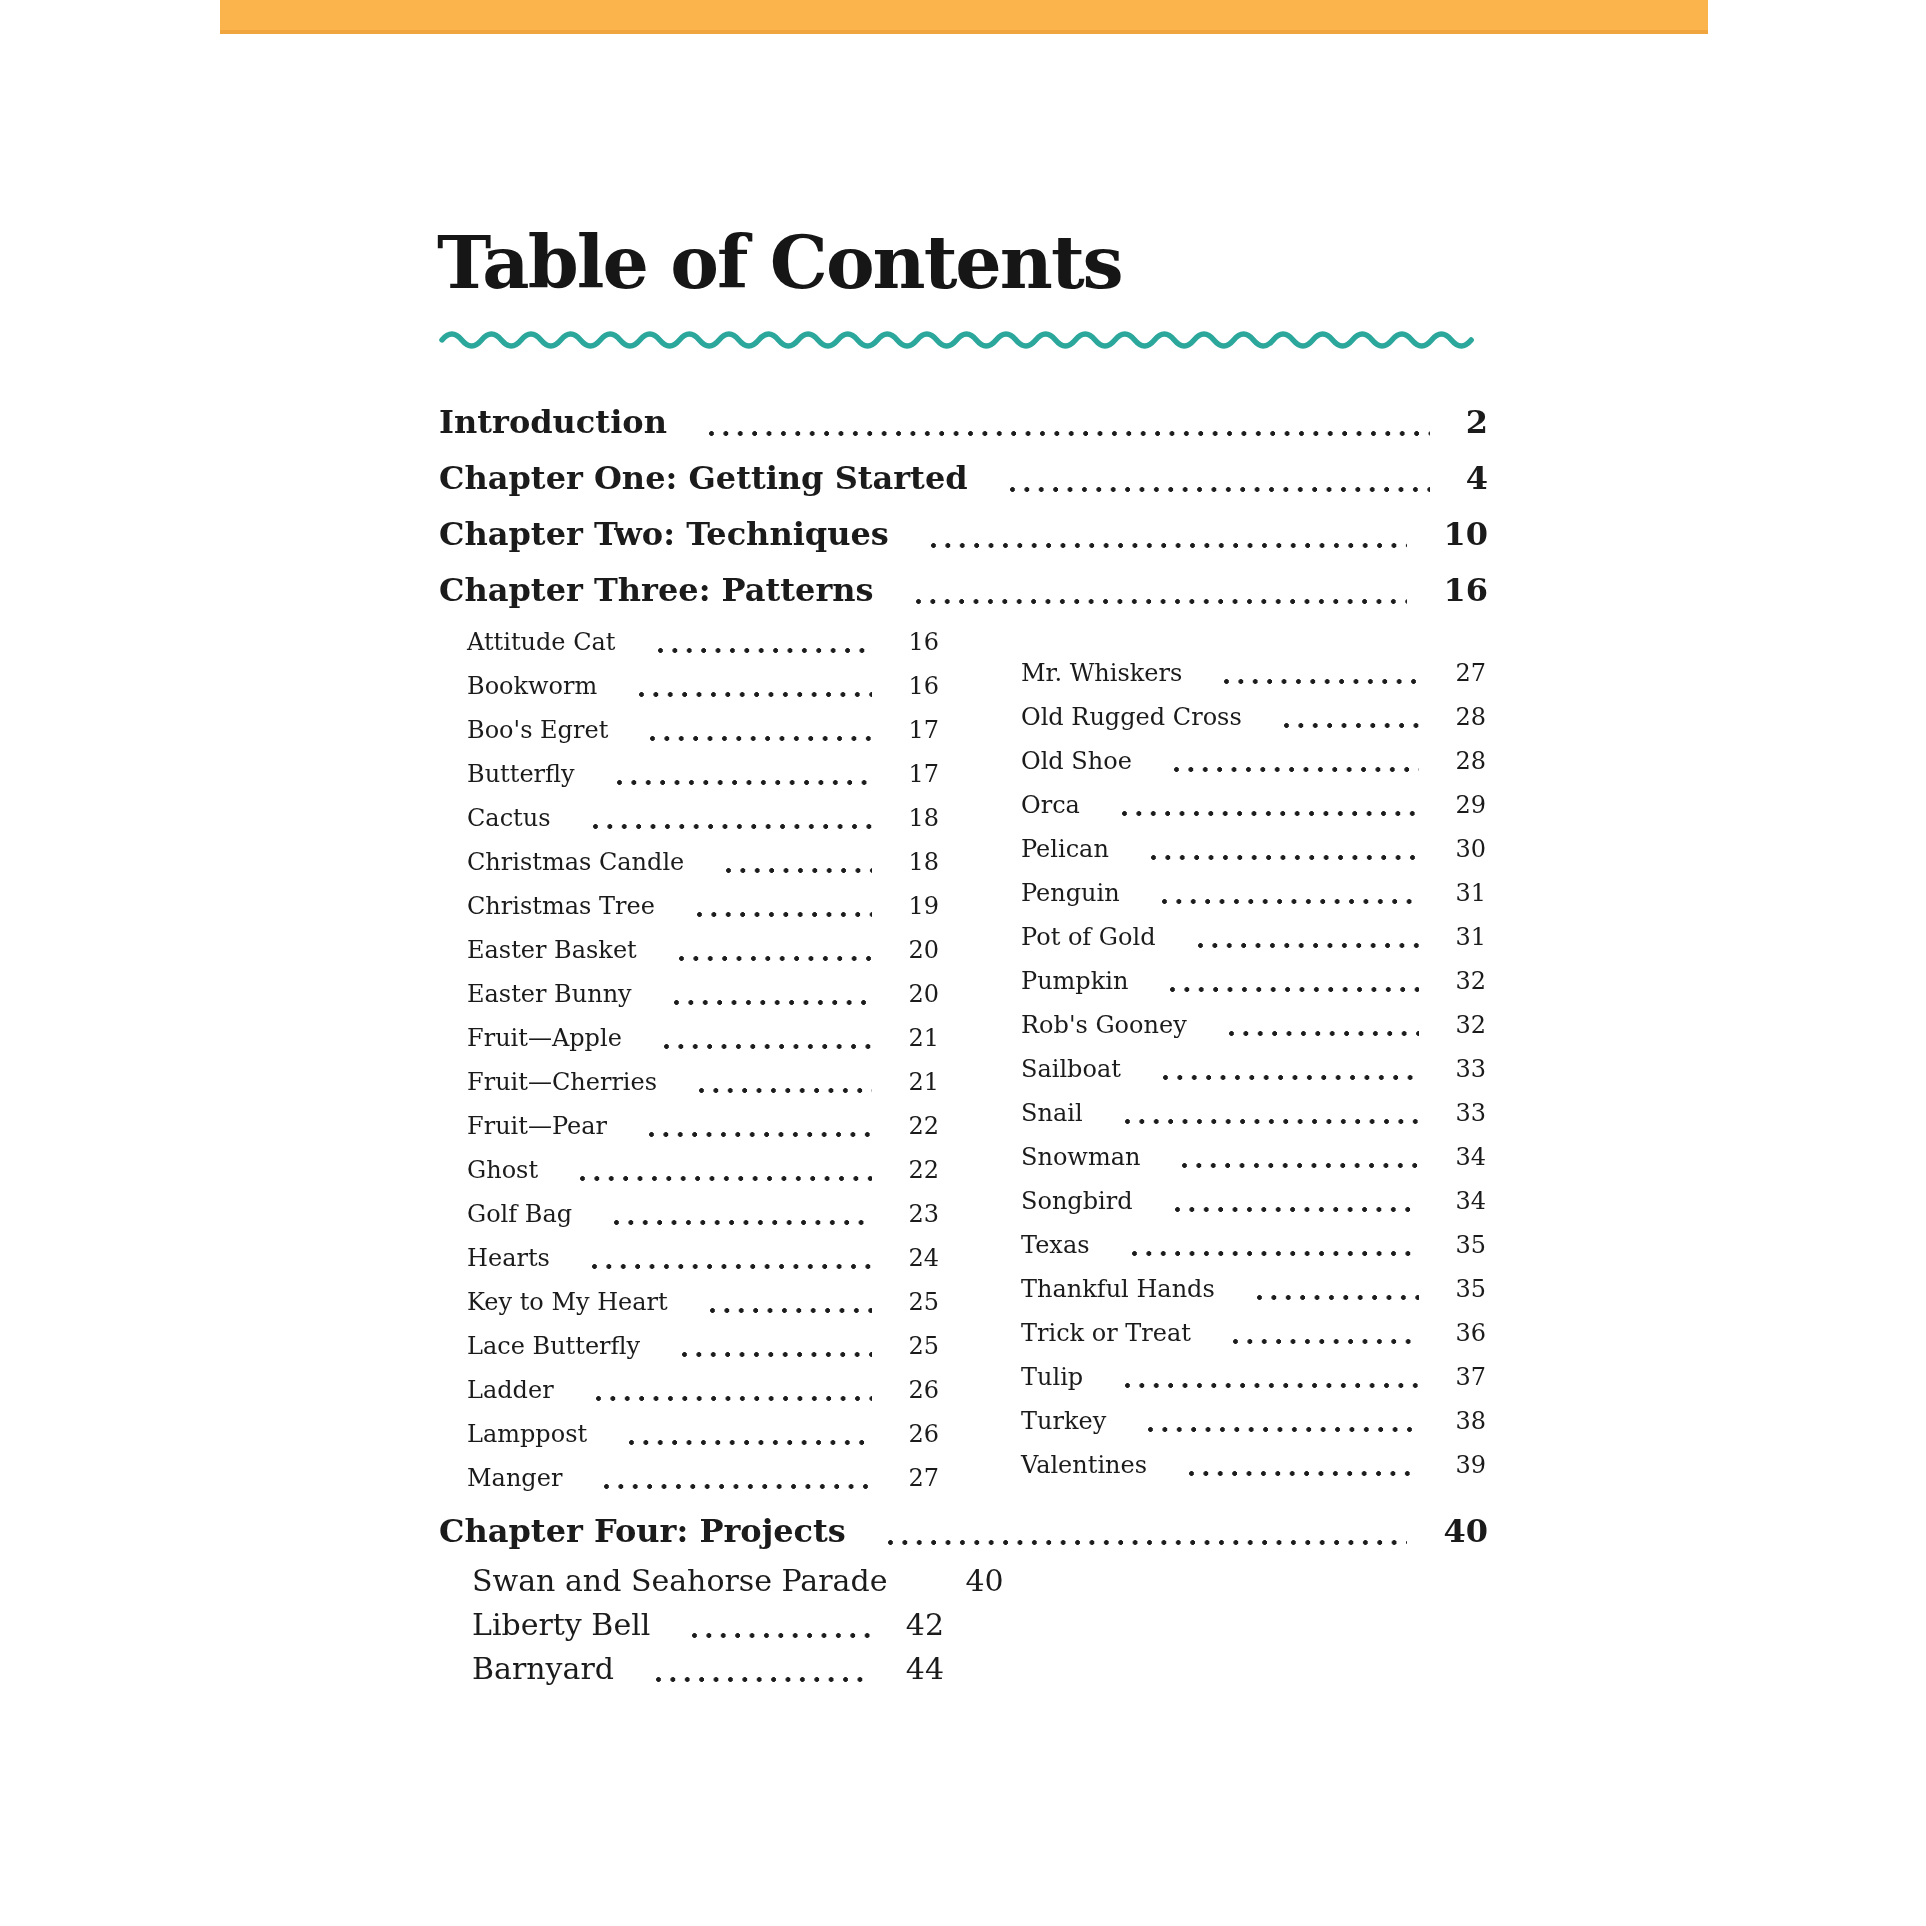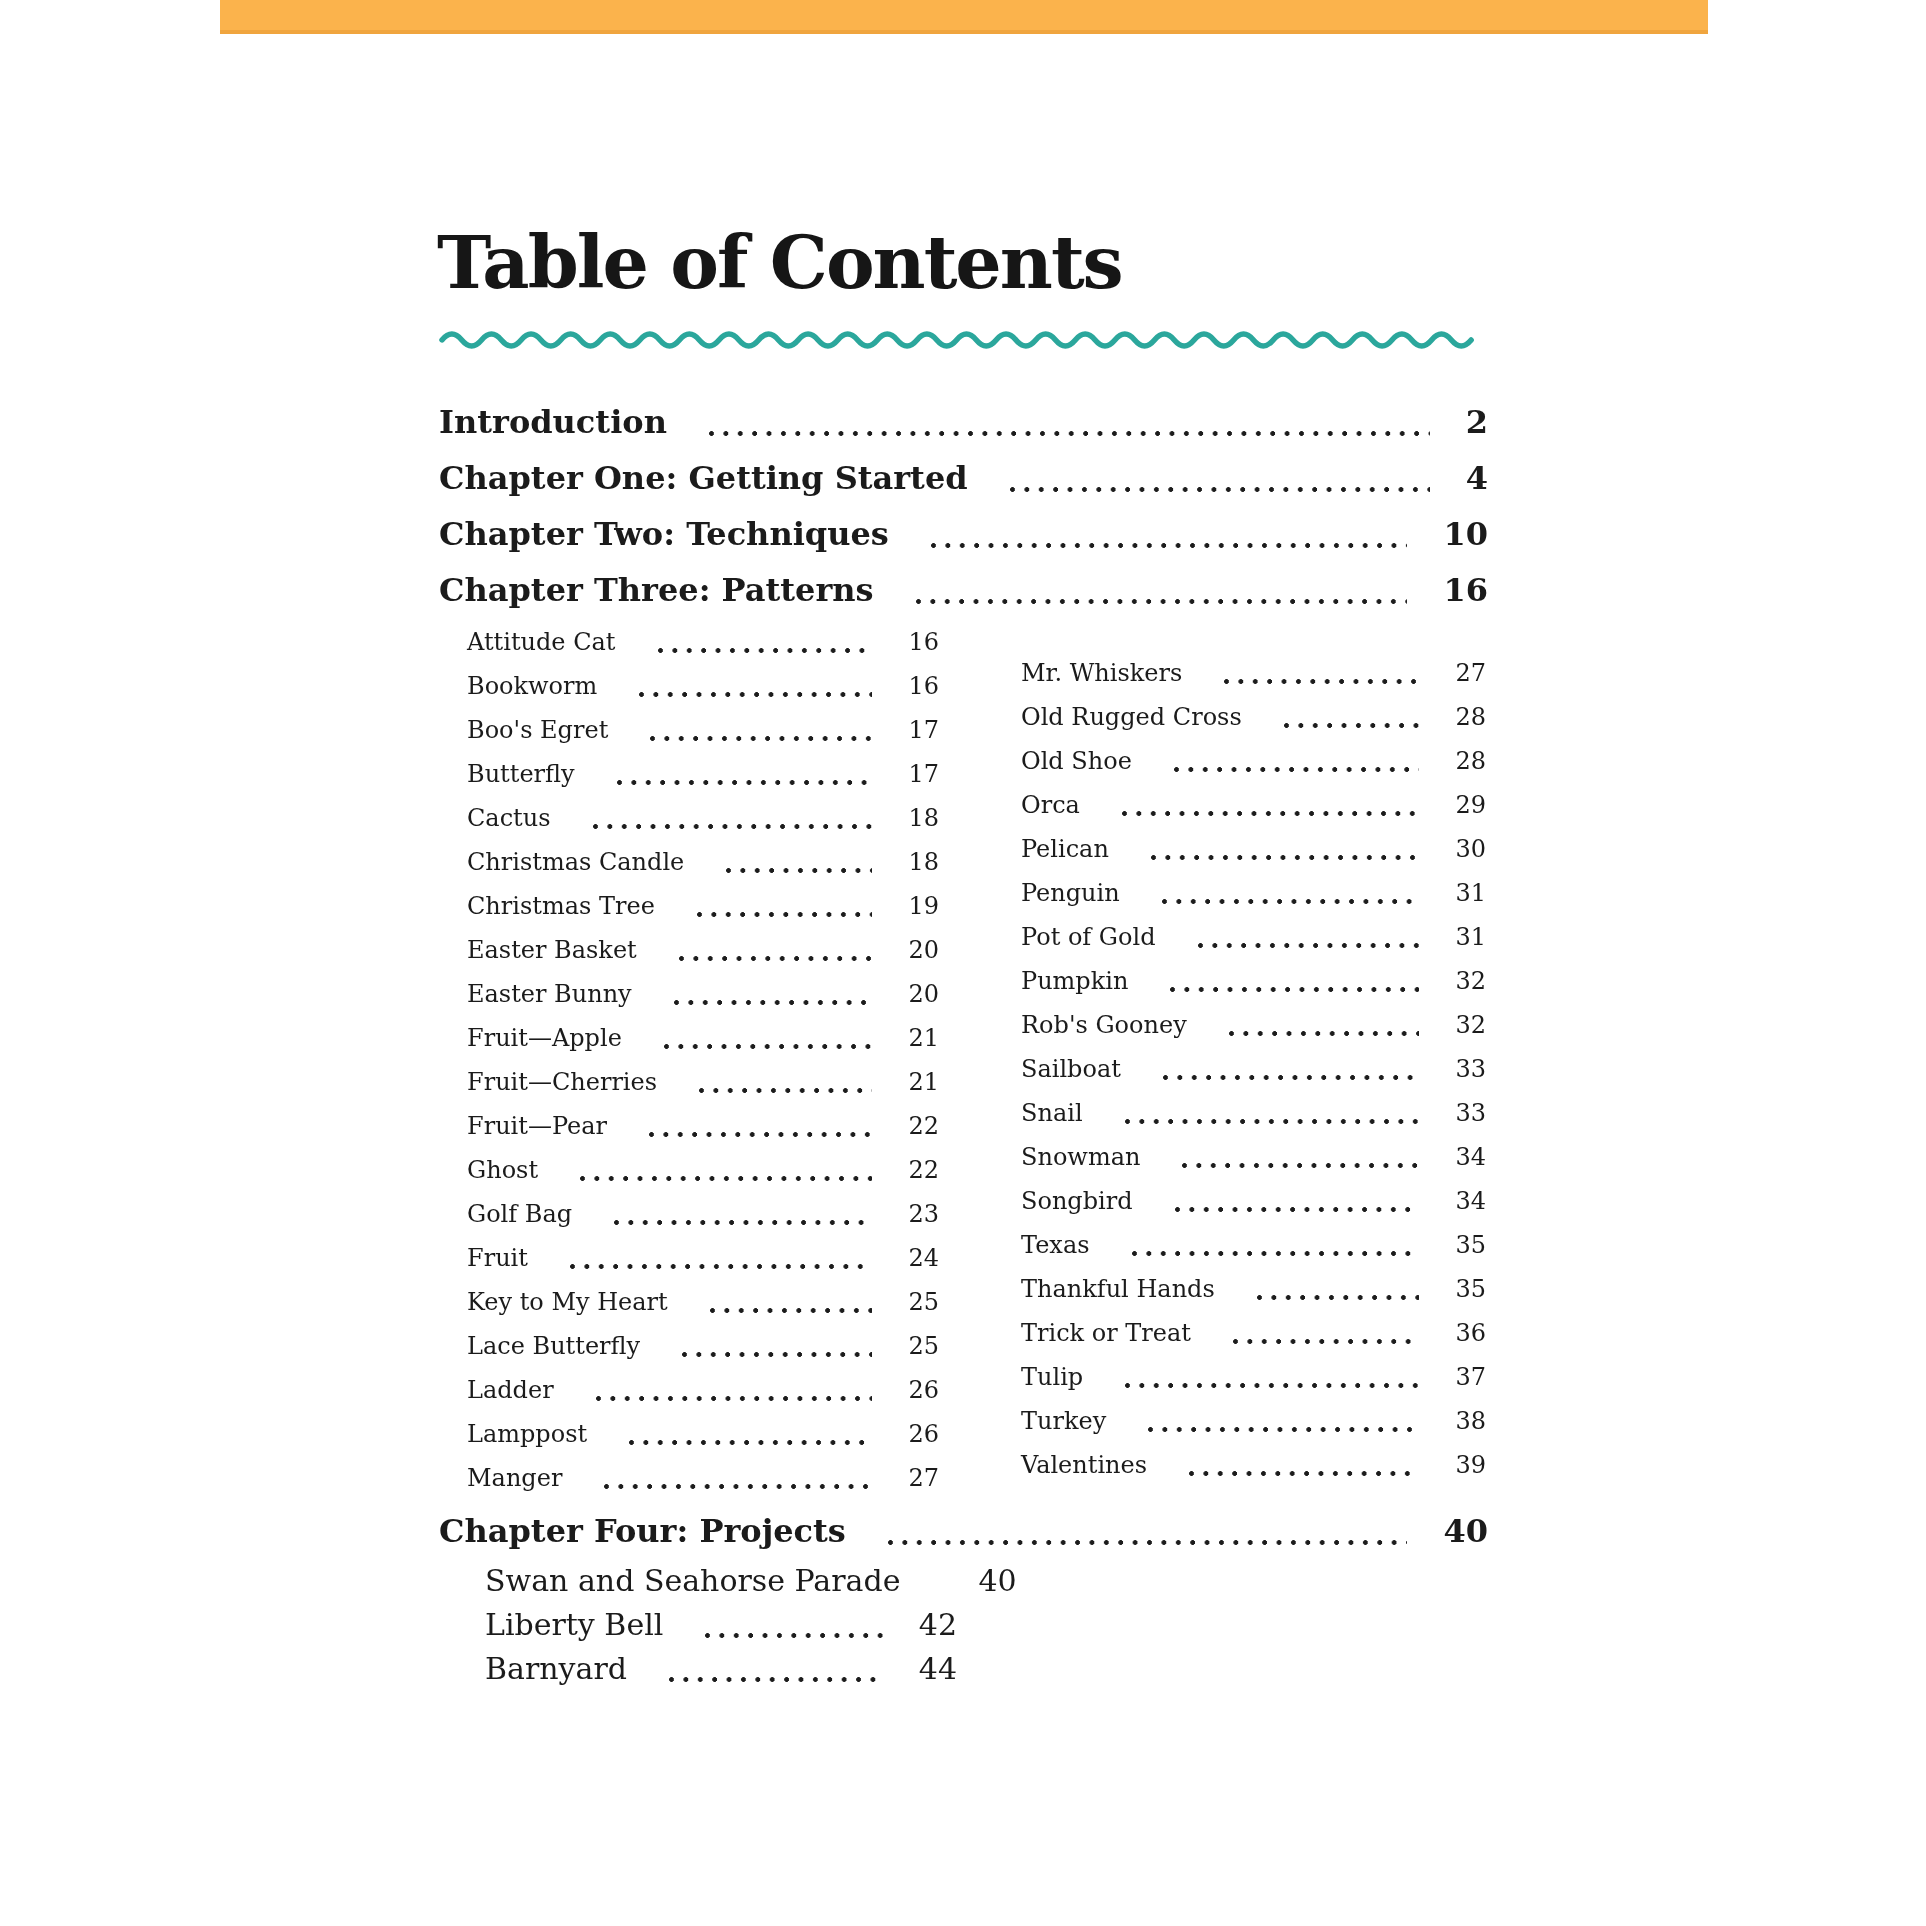--- a/index.html
+++ b/index.html
@@ -43,21 +43,21 @@
     position: absolute;
     left: 439px;
     top: 327px;
     width: 1047px;
     height: 24px;
   }
   .block { position: absolute; left: 439px; width: 1049px; }
   .chapters     { top: 394px; }
   .patterns     { top: 620px; display: flex; align-items: flex-start; }
   .chapter-four { top: 1503px; }
-  .projects     { top: 1559px; left: 485px; width: 472px; }
+  .projects     { top: 1559px; left: 472px; width: 472px; }
 
   .col-a { width: 472px; margin-left: 28px; }
   .col-b { width: 465px; margin-left: 82px; margin-top: 31px; }
 
   .toc-row {
     display: flex;
     align-items: baseline;
     white-space: nowrap;
     gap: 33px;
   }
@@ -210,21 +210,21 @@
     <span class="toc-page">22</span>
   </div>
 
   <div class="toc-row">
     <span class="toc-label">Golf Bag</span>
     <span class="leader"></span>
     <span class="toc-page">23</span>
   </div>
 
   <div class="toc-row">
-    <span class="toc-label">Fruit</span>
+    <span class="toc-label">Hearts</span>
     <span class="leader"></span>
     <span class="toc-page">24</span>
   </div>
 
   <div class="toc-row">
     <span class="toc-label">Key to My Heart</span>
     <span class="leader"></span>
     <span class="toc-page">25</span>
   </div>
 

